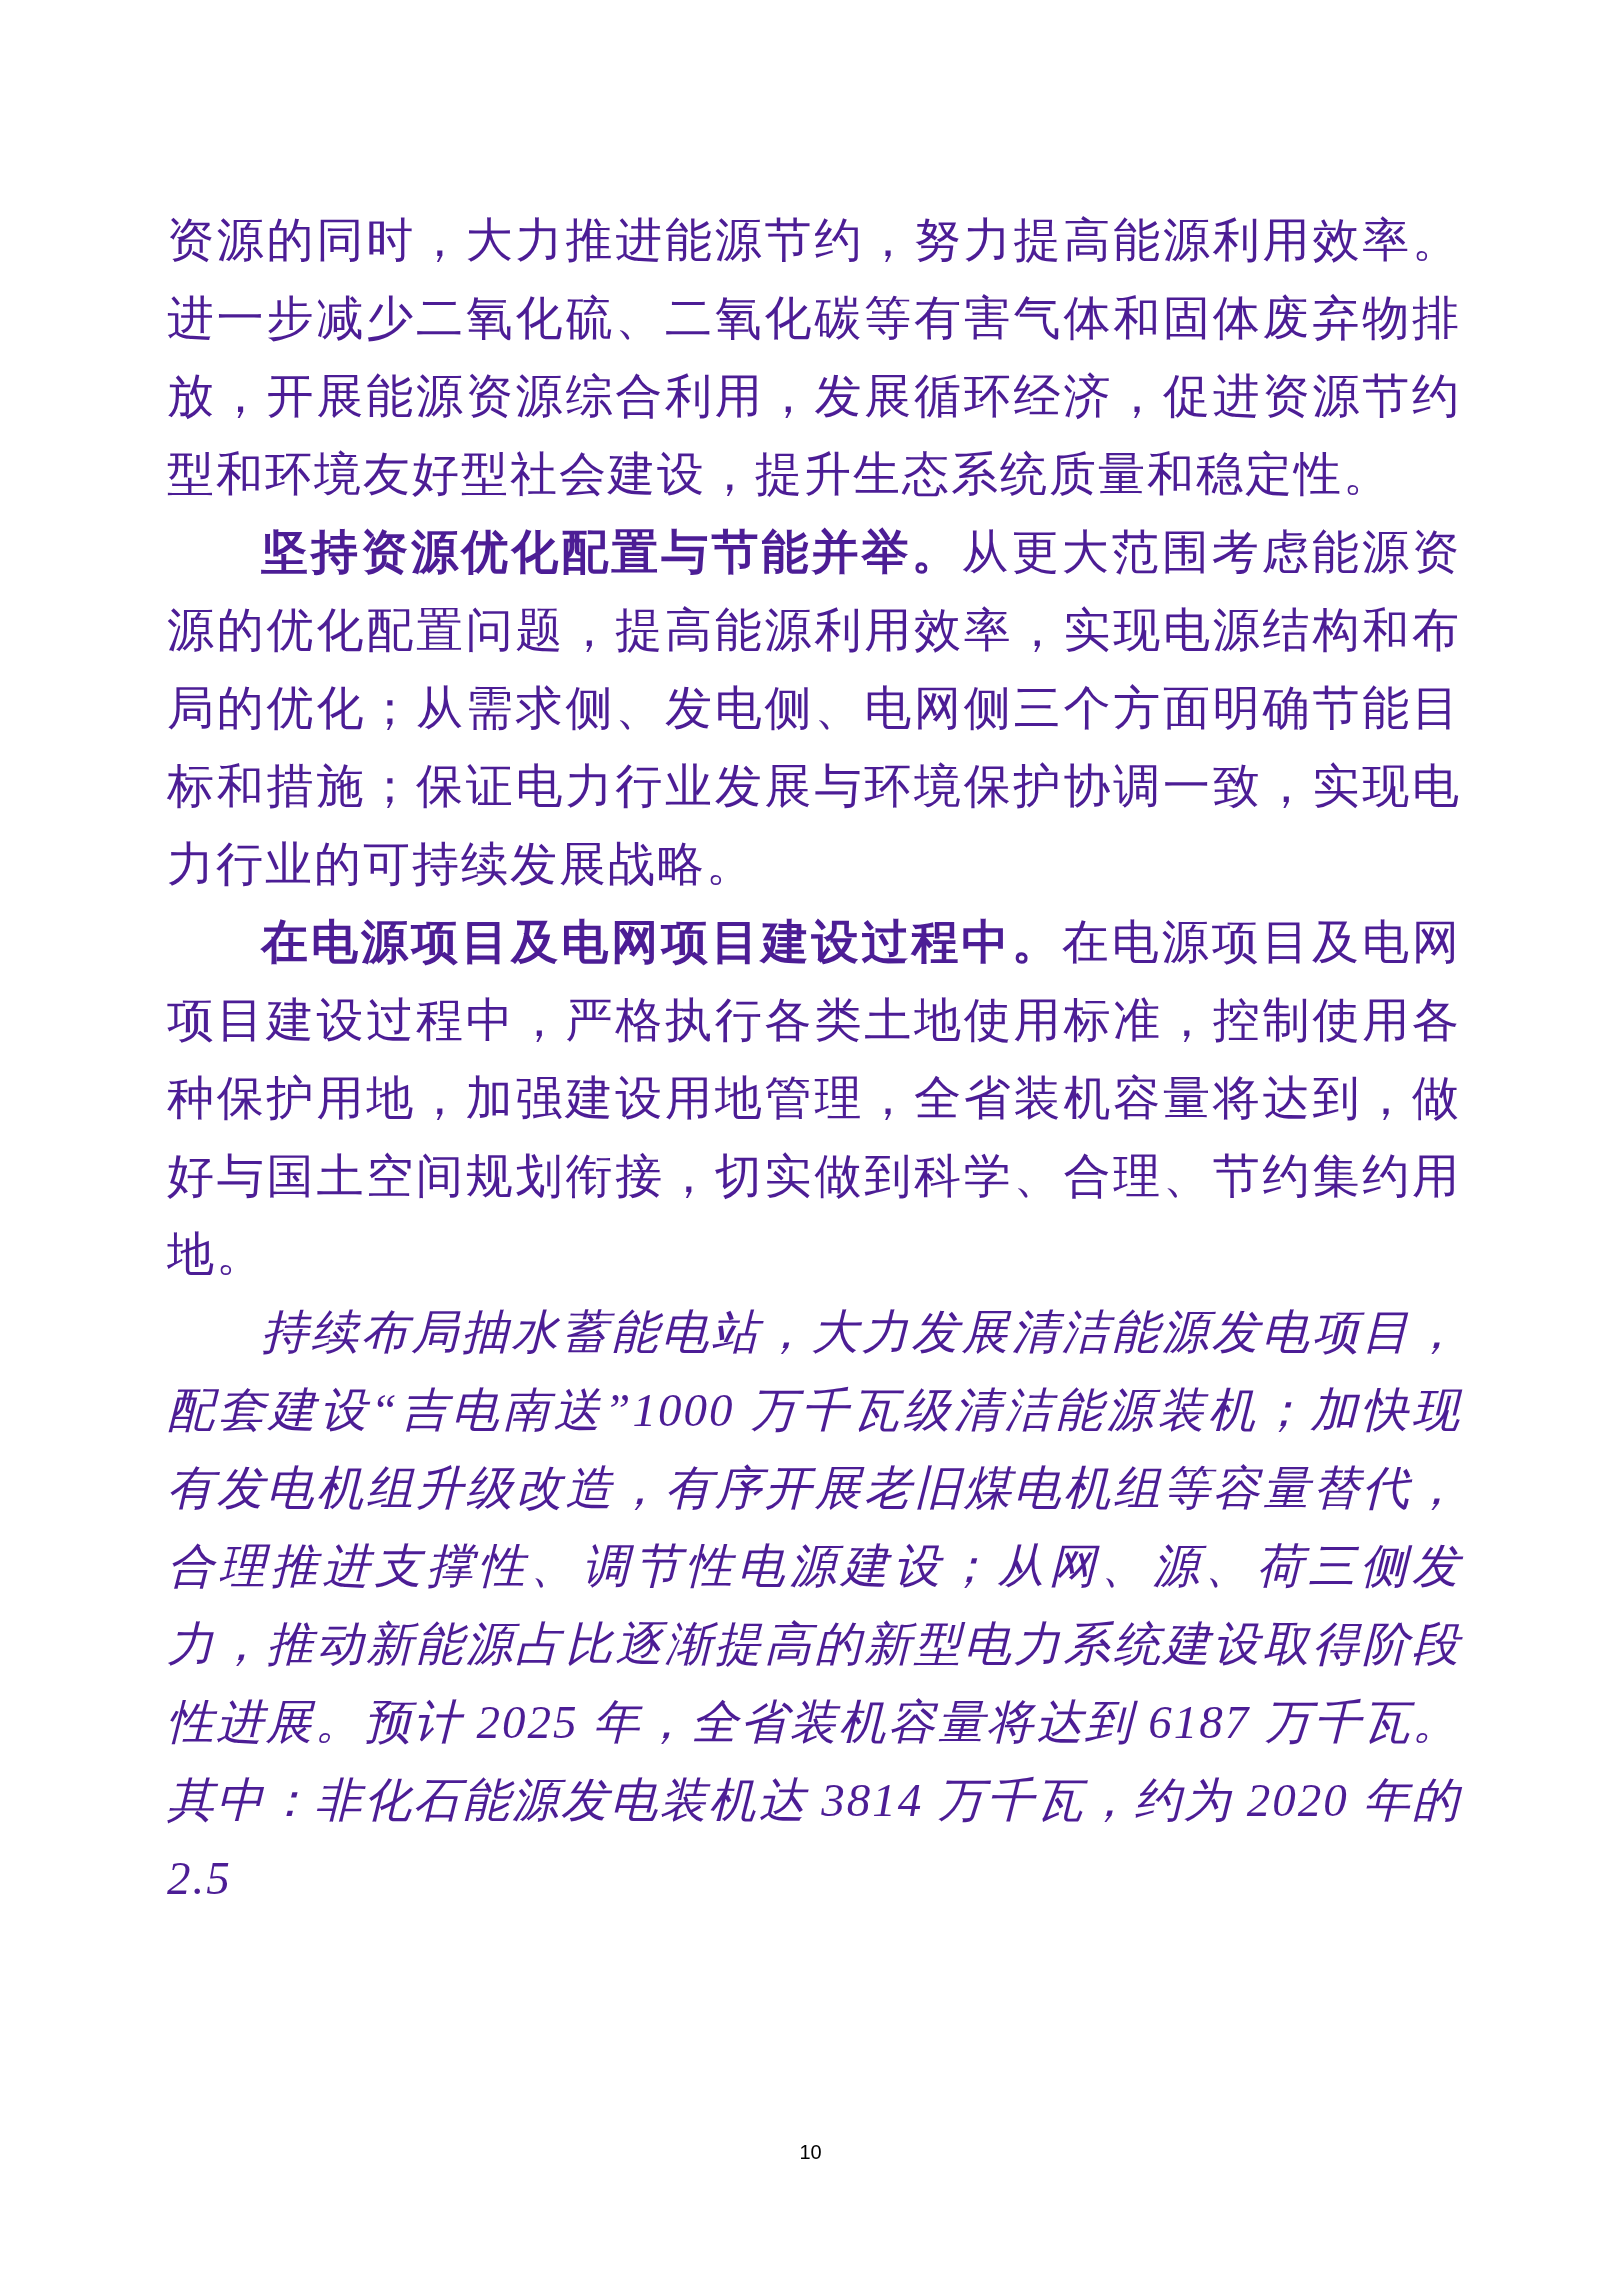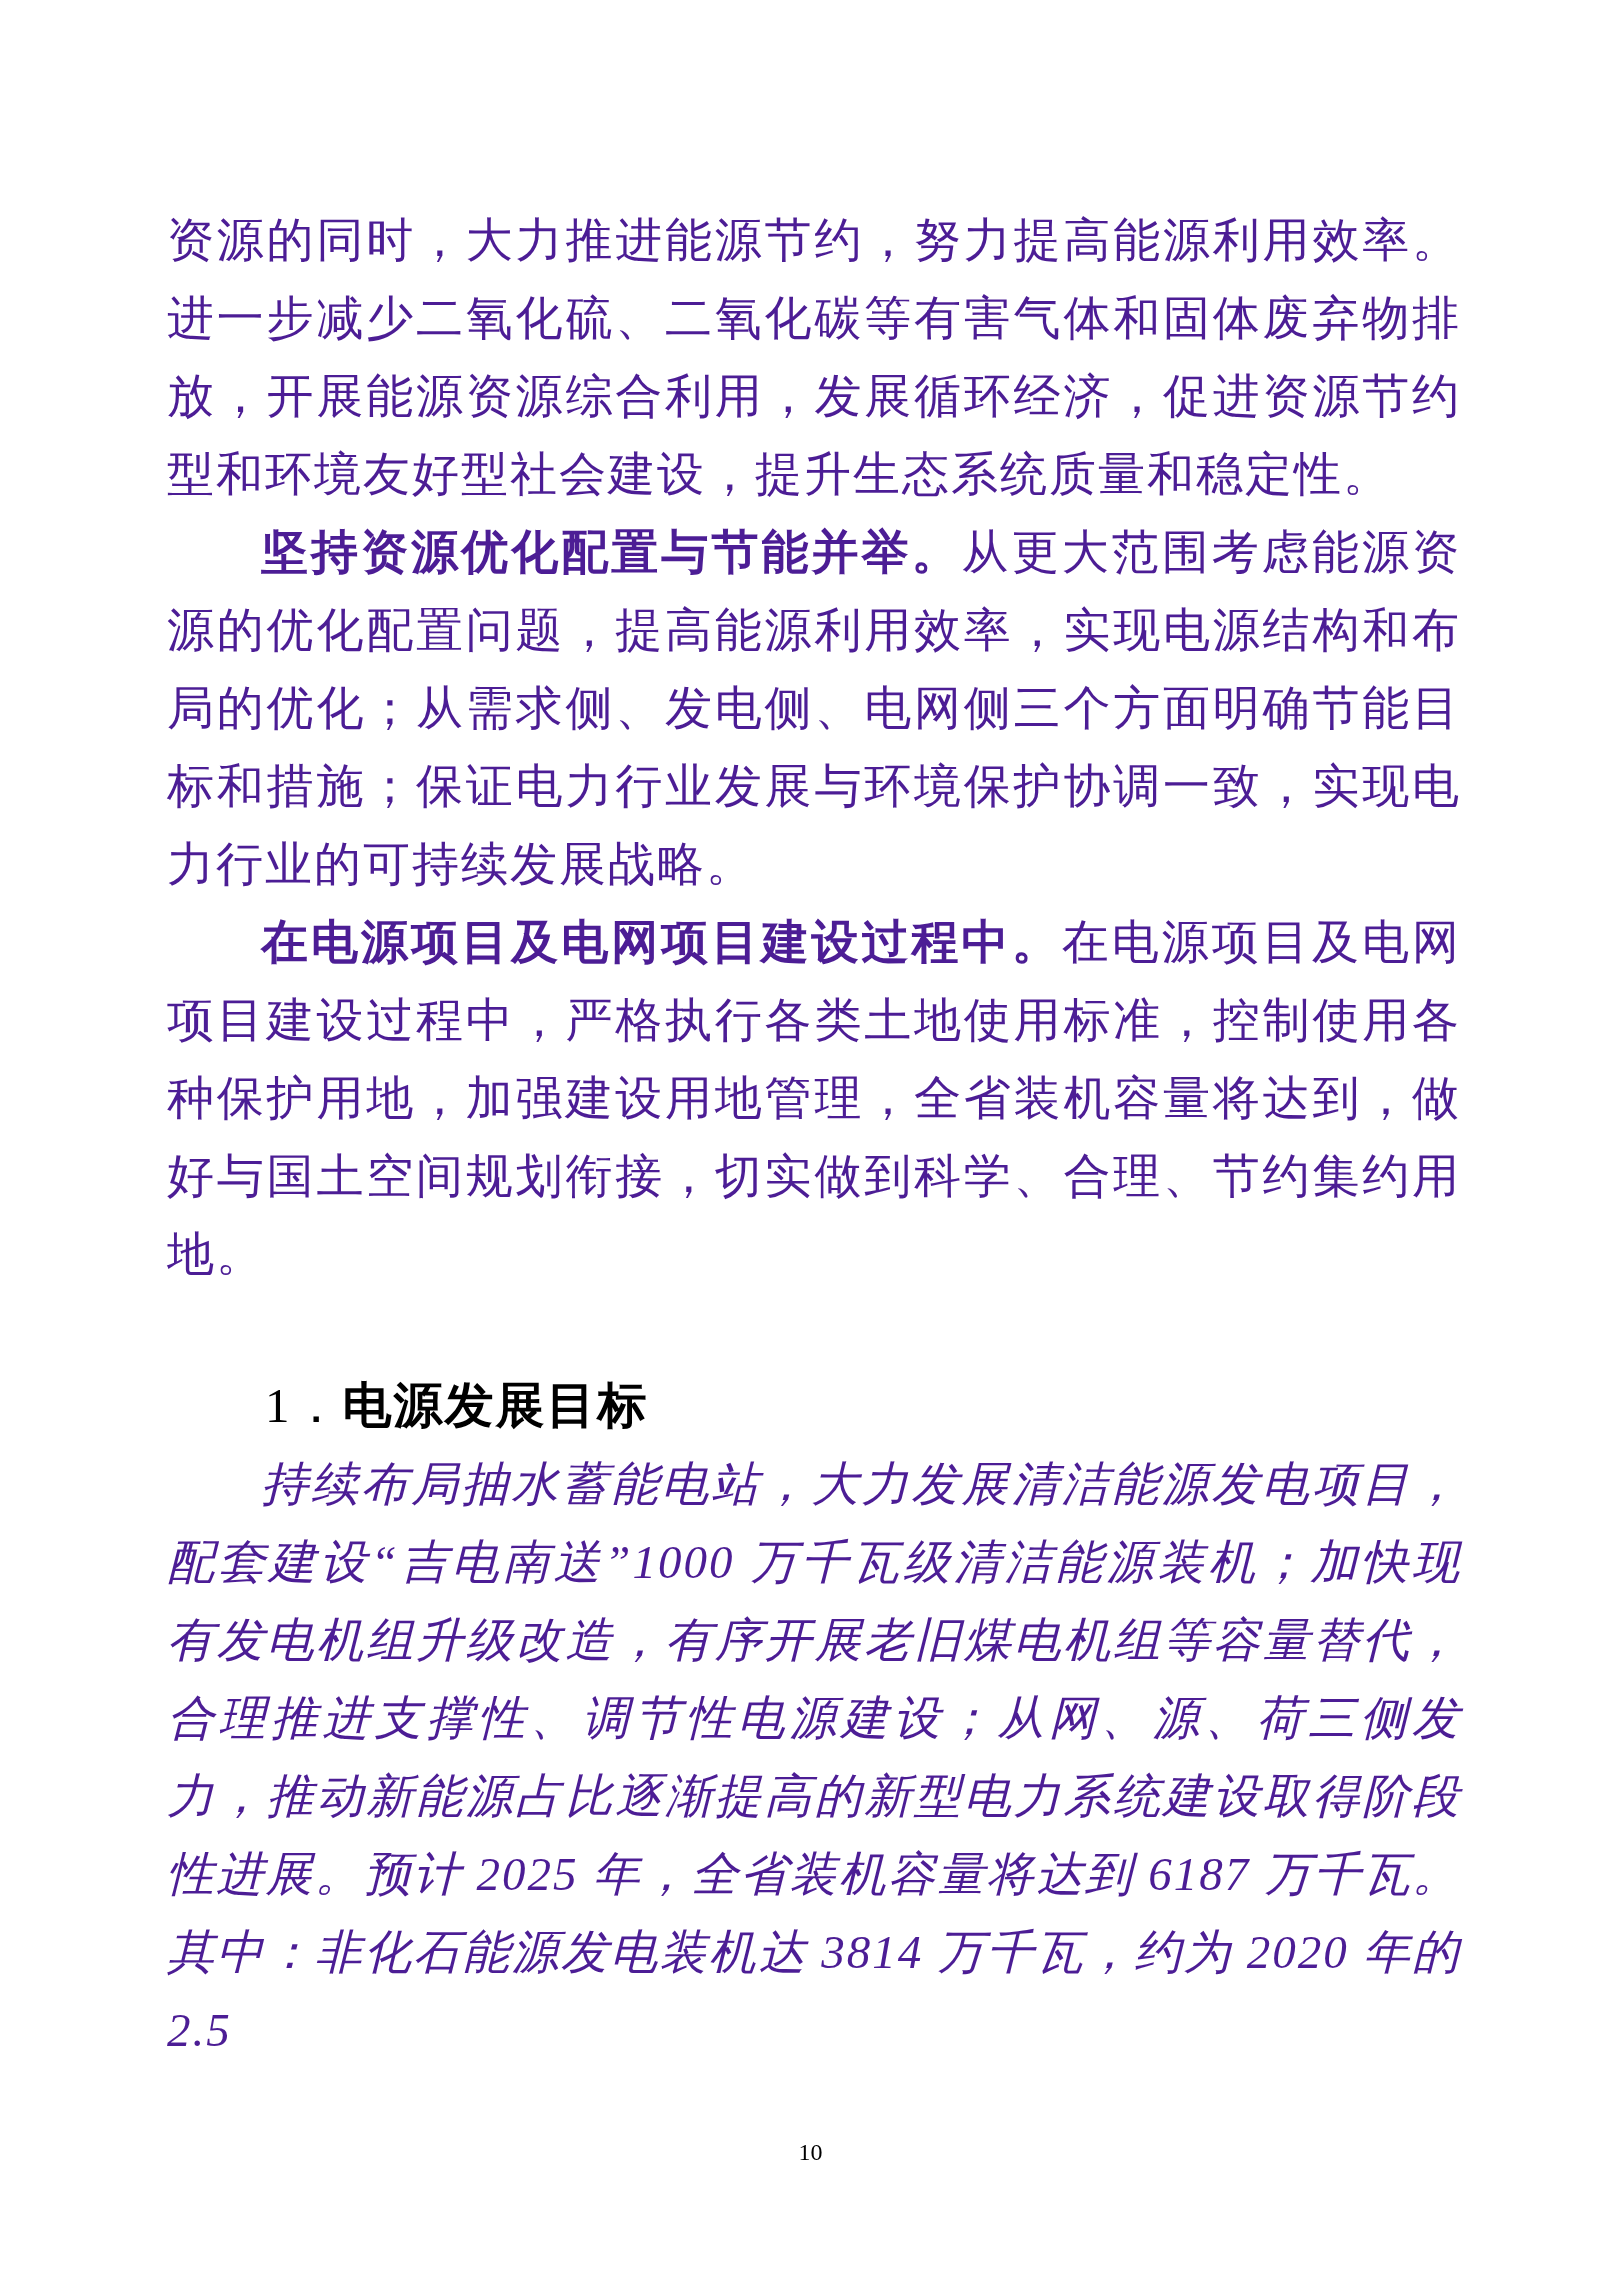--- a/index.html
+++ b/index.html
@@ -69,22 +69,22 @@
     font-style: italic;
   }
   .footer {
     position: absolute;
     left: 0;
     bottom: 123px;
     width: 100%;
     text-align: center;
   }
   .page-number {
-    font-family: Liberation Serif, serif;
-    font-size: 24px;
+    font-family: Liberation Sans, sans-serif;
+    font-size: 20px;
     line-height: 35px;
     color: #000000;
   }
 </style>
 </head>
 <body>
 
 <div class="page">
   <div class="content">
 
@@ -92,23 +92,20 @@
 
     <p class="para indent">
       <span class="lead">坚持资源优化配置与节能并举。</span><span>从更大范围考虑能源资源的优化配置问题，提高能源利用效率，实现电源结构和布局的优化；从需求侧、发电侧、电网侧三个方面明确节能目标和措施；保证电力行业发展与环境保护协调一致，实现电力行业的可持续发展战略。</span>
     </p>
 
     <p class="para indent">
       <span class="lead">在电源项目及电网项目建设过程中。</span><span>在电源项目及电网项目建设过程中，严格执行各类土地使用标准，控制使用各种保护用地，加强建设用地管理，全省装机容量将达到，做好与国土空间规划衔接，切实做到科学、合理、节约集约用地。</span>
     </p>
 
 
-    <h3 class="para subsection">
-      <span class="subsection-num">1．</span><span class="subsection-title">电源发展目标</span>
-    </h3>
 
     <p class="para indent para4">持续布局抽水蓄能电站，大力发展清洁能源发电项目，配套建设“吉电南送”1000 万千瓦级清洁能源装机；加快现有发电机组升级改造，有序开展老旧煤电机组等容量替代，合理推进支撑性、调节性电源建设；从网、源、荷三侧发力，推动新能源占比逐渐提高的新型电力系统建设取得阶段性进展。预计 2025 年，全省装机容量将达到 6187 万千瓦。其中：非化石能源发电装机达 3814 万千瓦，约为 2020 年的 2.5</p>
 
   </div>
 
   <div class="footer">
     <span class="page-number">10</span>
   </div>
 </div>
 

